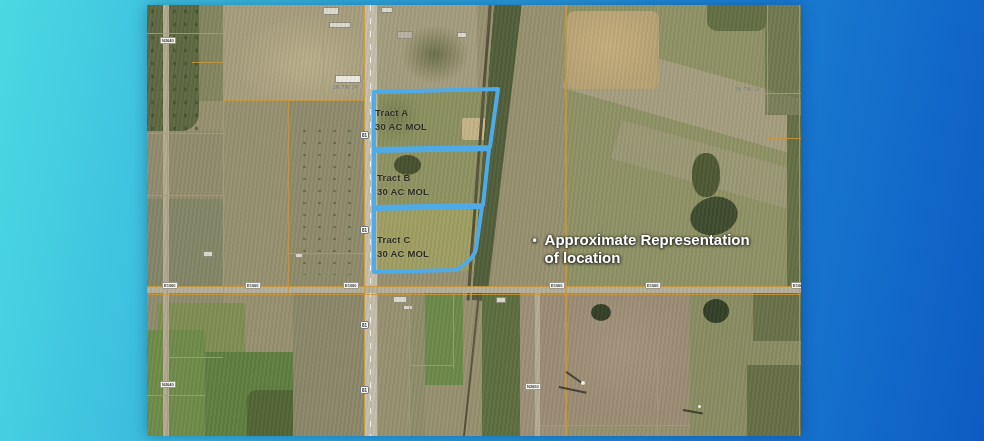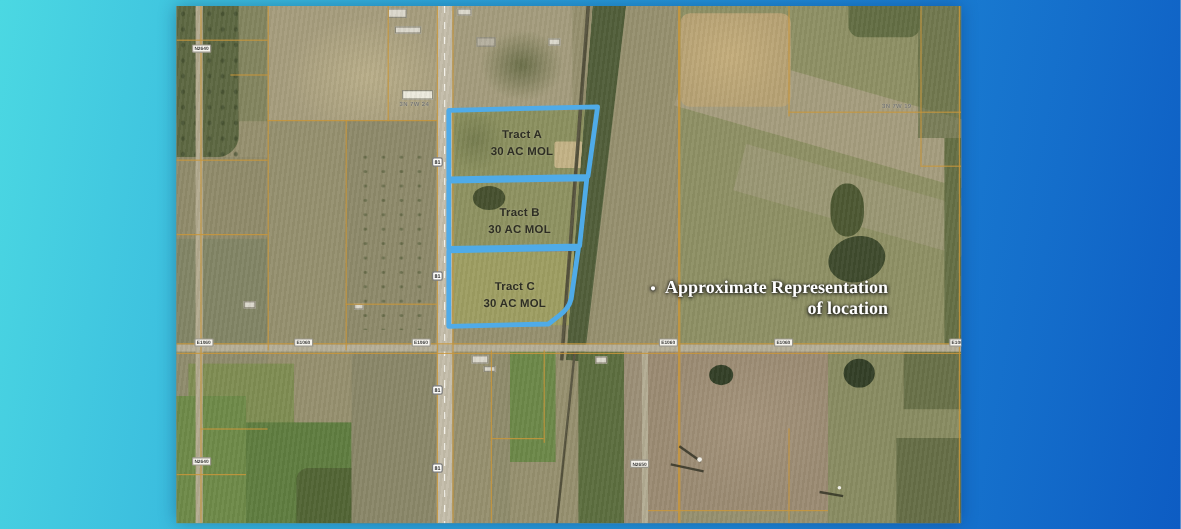--- a/index.html
+++ b/index.html
@@ -22,29 +22,29 @@
   .gl{position:absolute;background:var(--parcel_line);opacity:.85;}
   .bld{position:absolute;background:#dbd8cc;border:0.5px solid #8e8b7a;}
   .chip{position:absolute;background:#f6f4ee;color:#3a3a38;font-size:4px;line-height:5px;
     padding:0 1px;border:0.5px solid #99968a;border-radius:1px;font-weight:bold;white-space:nowrap;z-index:6;}
   .shield{position:absolute;width:9px;height:8px;background:#fdfdfb;border:0.5px solid #777;border-radius:2px;
     color:#222;font-size:4.5px;line-height:7px;text-align:center;font-weight:bold;z-index:6;}
   .twp{position:absolute;color:#767670;font-size:5px;font-weight:bold;letter-spacing:.3px;
     text-shadow:0 0 1px rgba(255,255,255,.5);z-index:5;white-space:nowrap;}
   .tracts-svg{position:absolute;inset:0;z-index:4;}
   .tract-outline{stroke:var(--tract_outline);fill:none;stroke-width:4;stroke-linejoin:round;stroke-linecap:round;}
-  .tract-label{position:absolute;z-index:5;text-align:center;color:var(--tract_label_text);
+  .tract-label{position:absolute;z-index:5;color:var(--tract_label_text);
     font-size:9.5px;font-weight:600;line-height:14px;letter-spacing:.2px;
     text-shadow:0 0 2px rgba(255,255,240,.25);}
   .anno{position:absolute;left:372px;top:226px;width:244px;z-index:7;display:flex;gap:8px;
     justify-content:center;align-items:flex-start;color:var(--annotation_text);font-weight:700;
     font-size:15px;line-height:18px;
     text-shadow:0 1px 3px rgba(25,25,25,.95),1px 0 3px rgba(25,25,25,.6),-1px 0 2px rgba(25,25,25,.45);}
   .anno .bullet{font-size:12px;line-height:18px;}
-  .anno .lines{text-align:right;font-family:Liberation Serif, serif;}
+  .anno .lines{text-align:left;}
   .turbine-dot{position:absolute;width:4px;height:4px;border-radius:50%;background:#f0efe8;z-index:3;}
   .turbine-shadow{position:absolute;height:1.5px;background:rgba(40,42,30,.75);z-index:3;transform-origin:left center;}
 </style>
 </head>
 <body>
 
 <div id="screen">
   <div id="map">
 
     <div class="sat">

